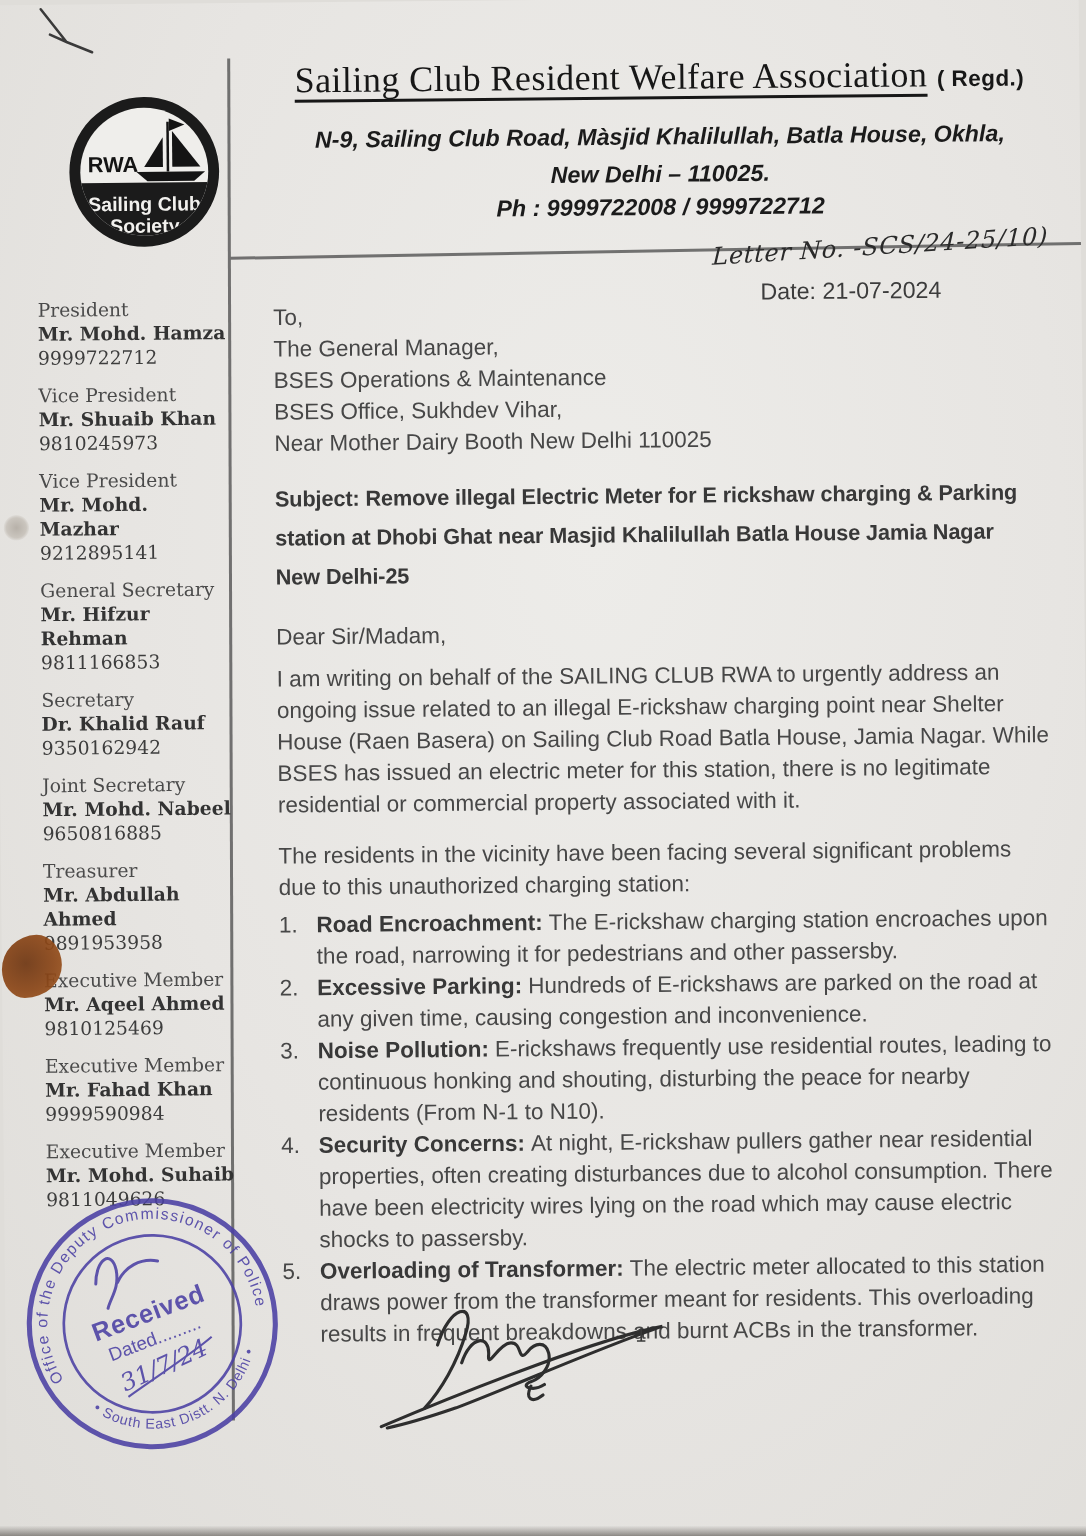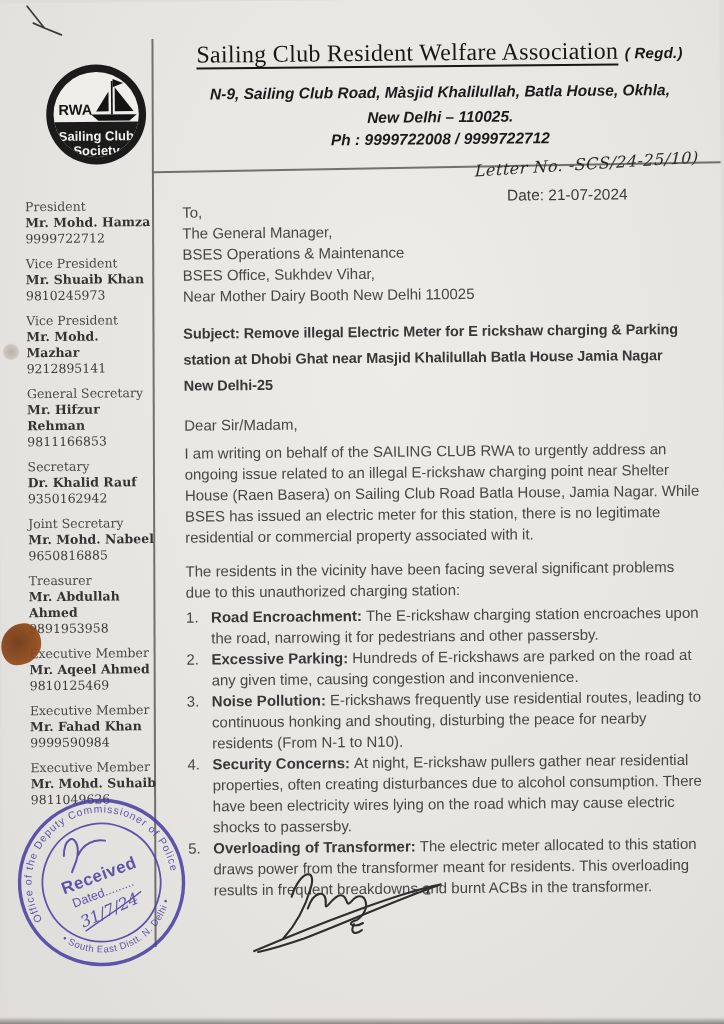--- a/index.html
+++ b/index.html
@@ -19,21 +19,21 @@
 
   
   .v-divider{position:absolute;left:156px;top:37px;width:1.6px;height:908px;
     background:#535353;opacity:.8;transform:rotate(.35deg);transform-origin:top left;}
   .h-divider{position:absolute;left:157px;top:167px;width:567px;height:1.6px;
     background:#535353;opacity:.8;transform:rotate(-.45deg);}
 
   .header-text{position:absolute;left:168px;top:40px;width:552px;text-align:center;color:#1d1d1d;}
   .org-title{font-family:"Liberation Serif", serif;font-size:24px;letter-spacing:.3px;color:#171717;}
   .org-title .title-main{text-decoration:underline;text-decoration-thickness:2px;text-underline-offset:5px;}
-  .org-title .regd{font-family:"Liberation Sans", sans-serif;font-size:15px;font-weight:bold;text-decoration:none;font-style:italic;}
+  .org-title .regd{font-family:"Liberation Sans", sans-serif;font-size:15px;font-weight:bold;text-decoration:none;}
   .org-address{margin-top:13px;font-size:15.5px;font-weight:bold;font-style:italic;line-height:25px;color:#1b1b1b;}
   .org-phone{font-size:15.5px;font-weight:bold;font-style:italic;color:#1b1b1b;margin-top:1px;}
 
   .letter-no{position:absolute;left:478px;top:156px;width:250px;
     font-family:"DejaVu Serif", serif;font-style:italic;font-size:16px;color:#2a2a2a;
     transform:rotate(-3deg) skewX(-6deg);letter-spacing:.5px;white-space:nowrap;}
   .date-line{position:absolute;left:510px;top:188px;font-size:15.5px;color:#3c3c3c;}
 
   
   .logo{position:absolute;left:48px;top:60px;width:104px;height:104px;}

